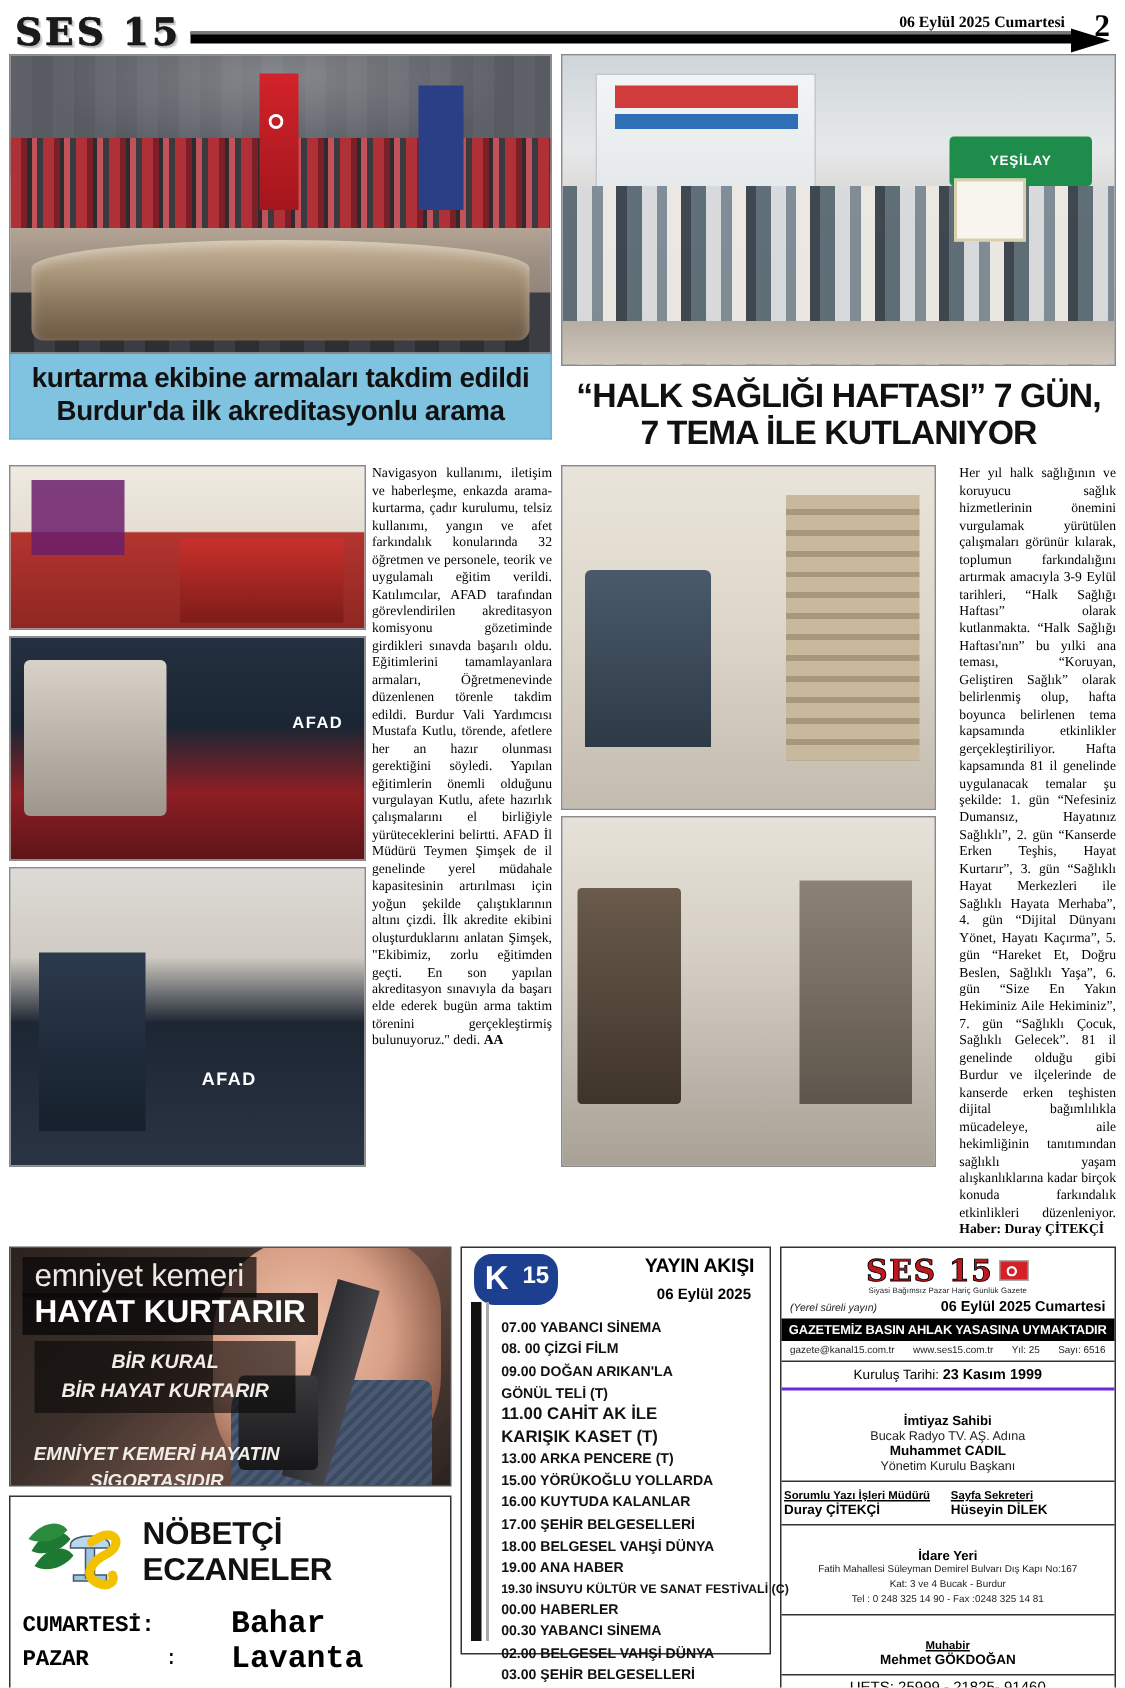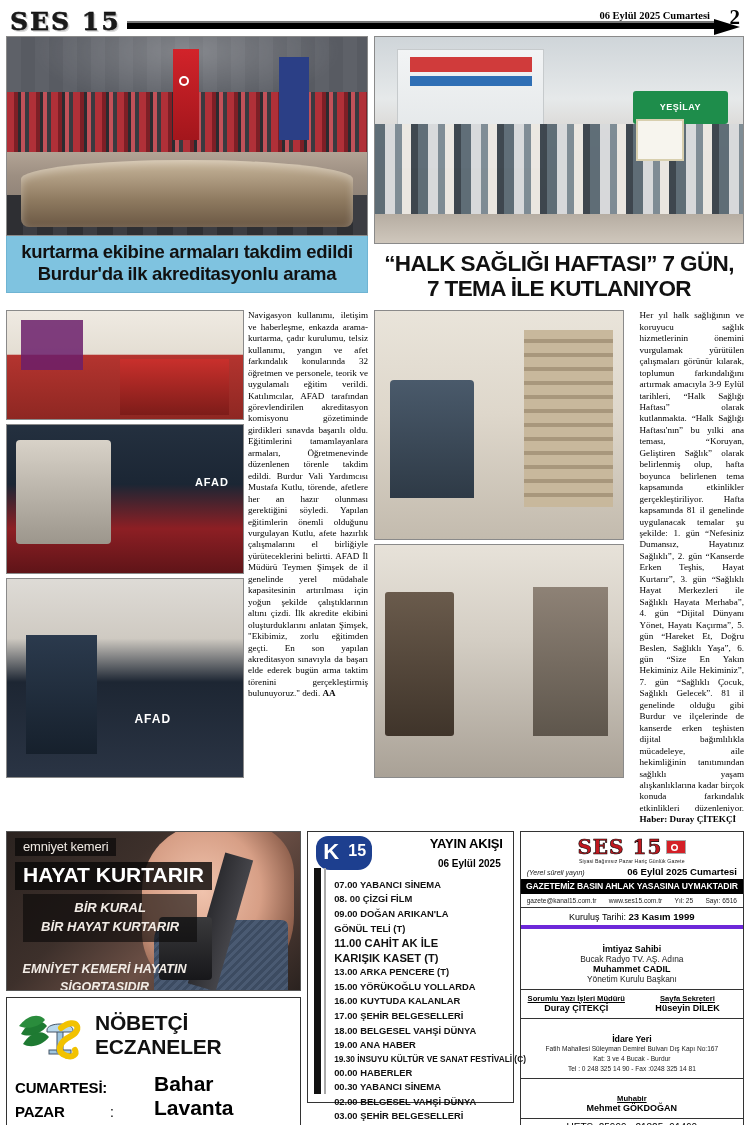--- a/index.html
+++ b/index.html
@@ -178,40 +178,40 @@
     background: radial-gradient(ellipse at 40% 40%, #f0c3ad 0%, #d79f86 45%, #8a5c49 75%, #3a2a24 100%);
     border-radius:40% 30% 45% 35%;}
   .belt-ad .jeans{position:absolute;right:4%;bottom:0;width:46%;height:44%;
     background: repeating-linear-gradient(135deg,#4a5a72 0 3px,#3c4b61 3px 6px);
     border-radius: 20px 6px 0 0;}
   .belt-ad .buckle{position:absolute;right:30%;bottom:6%;width:18%;height:40%;
     background: linear-gradient(180deg,#3a3a3c,#17171a); border-radius:4px;}
   .belt-ad .strap{position:absolute;right:22%;bottom:0;width:10%;height:86%;
     background: linear-gradient(90deg,#2c2c30,#45454a); transform: rotate(16deg);}
   .ad-l1 { position:absolute; left:8px; top:6px; background:rgba(10,8,8,.72);
-    color:#efe9e3; font-family:"Liberation Sans",sans-serif; font-size:13px;
+    color:#efe9e3; font-family:"Liberation Sans",sans-serif; font-size:21px;
     padding:1px 8px 2px; letter-spacing:-.2px;}
   .ad-l2 { position:absolute; left:8px; top:30px; background:rgba(10,8,8,.82);
     color:#fff; font-family:"Liberation Sans",sans-serif; font-weight:bold; font-size:21px;
     padding:1px 8px 3px;}
   .ad-l3 { position:absolute; left:16px; top:62px; background:rgba(10,8,8,.62);
     color:#f2ece6; font-family:"Liberation Sans",sans-serif; font-style:italic; font-weight:bold;
     font-size:13px; line-height:1.5; padding:4px 18px 5px; text-align:center;}
   .ad-l4 { position:absolute; left:10px; top:128px; width:175px; color:#f2ece6;
     font-family:"Liberation Sans",sans-serif; font-style:italic; font-weight:bold;
     font-size:12.5px; line-height:1.45; text-align:center;}
 
   
   .pharm { margin-top:6px; border:1px solid #333; height:133px; padding:6px 8px; position:relative; background:#fff;}
   .pharm-top { display:flex; align-items:center; gap:6px; }
   .pharm-logo { width:74px; height:62px; position:relative; flex:none; }
   .pharm-title { font-family:"Liberation Sans",sans-serif; font-weight:bold;
     font-size:21px; letter-spacing:-.2px; color:#111; }
   .pharm-rows { margin-top:6px; }
-  .pharm-row { display:flex; align-items:flex-end; font-family:Liberation Sans, sans-serif; }
+  .pharm-row { display:flex; align-items:center; font-family:Liberation Mono, monospace; }
   .pr-day { width:95px; font-size:15px; font-weight:bold; letter-spacing:-.2px; }
   .pr-colon { width:44px; font-size:14px; }
   .pr-name { font-size:21px; font-weight:bold; }
   .pharm-row.r-sat .pr-day { font-size:15px; }
   .pharm-row.r-sun .pr-day { font-size:15px; }
 
   
   .tv-box { border:1px solid #333; height:272px; position:relative; background:#fff; padding:5px 6px 5px 8px;}
   .tv-bar { position:absolute; left:6px; top:36px; bottom:8px; width:7px; background:#111; }
   .tv-bar2{ position:absolute; left:16px; top:36px; bottom:8px; width:2px; background:#aaa; }
@@ -242,29 +242,29 @@
     box-shadow:0 0 0 1.5px #fff inset;}
   .cl-sub { font-size:5.2px; letter-spacing:.1px; color:#222; margin-top:-1px;}
   .cl-row2 { display:flex; justify-content:space-between; align-items:baseline;
     padding: 1px 6px 2px; }
   .cl-local { font-style:italic; font-size:7px; color:#222;}
   .cl-date { font-weight:bold; font-size:9.6px; }
   .cl-black { background:#000; color:#fff; text-align:center; font-weight:bold;
     font-size:8.6px; padding:2px 0 3px; letter-spacing:-.1px;}
   .cl-contact { display:flex; justify-content:space-between; font-size:6.6px;
     padding:3px 6px; border-bottom:1px solid #333; color:#222;}
-  .cl-found { text-align:center; font-size:9px; padding:3px 0; border-bottom:4px solid #6d28d9;}
+  .cl-found { text-align:center; font-size:9px; padding:3px 0; border-bottom:2px solid #6d28d9;}
   .cl-found b { font-size:9.6px; }
   .cl-sec { text-align:center; padding:4px 4px 5px; border-bottom:1px solid #333;margin-top:11px; }
   .cl-lbl { font-weight:bold; font-size:8.8px; }
   .cl-val { font-size:8.4px; color:#222; }
   .cl-lbl-u { font-weight:bold; font-size:7.6px; text-decoration:underline; }
   .cl-name { font-weight:bold; font-size:9px; }
   .cl-two { display:flex; border-bottom:1px solid #333; }
-  .cl-two > div { flex:1; text-align:center; padding:4px 2px 5px; }
+  .cl-two > div { flex:1; text-align:left; padding:4px 2px 5px; }
   .cl-addr { font-size:6.6px; line-height:1.5; color:#222; }
   .cl-uets { text-align:center; font-size:10px; padding:3px 0; border-bottom:1px solid #333;}
   .cl-press { text-align:center; padding:3px 2px 4px; border-bottom:1px solid #333;}
   .cl-press .p1{font-size:8px;}
   .cl-press .p2{font-size:5.4px; color:#333; margin-top:1px;}
   .cl-dist { text-align:center; padding:3px 0 4px; border-bottom:1px solid #333;}
 </style>
 </head>
 <body>
 

